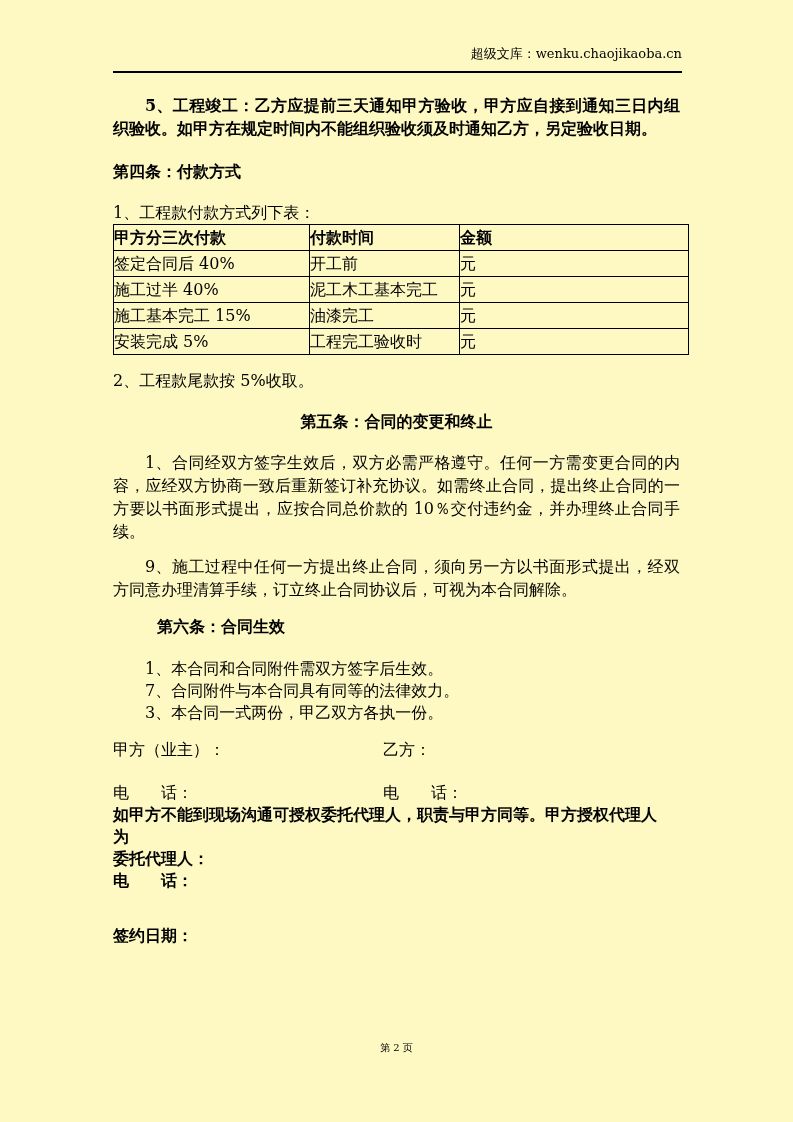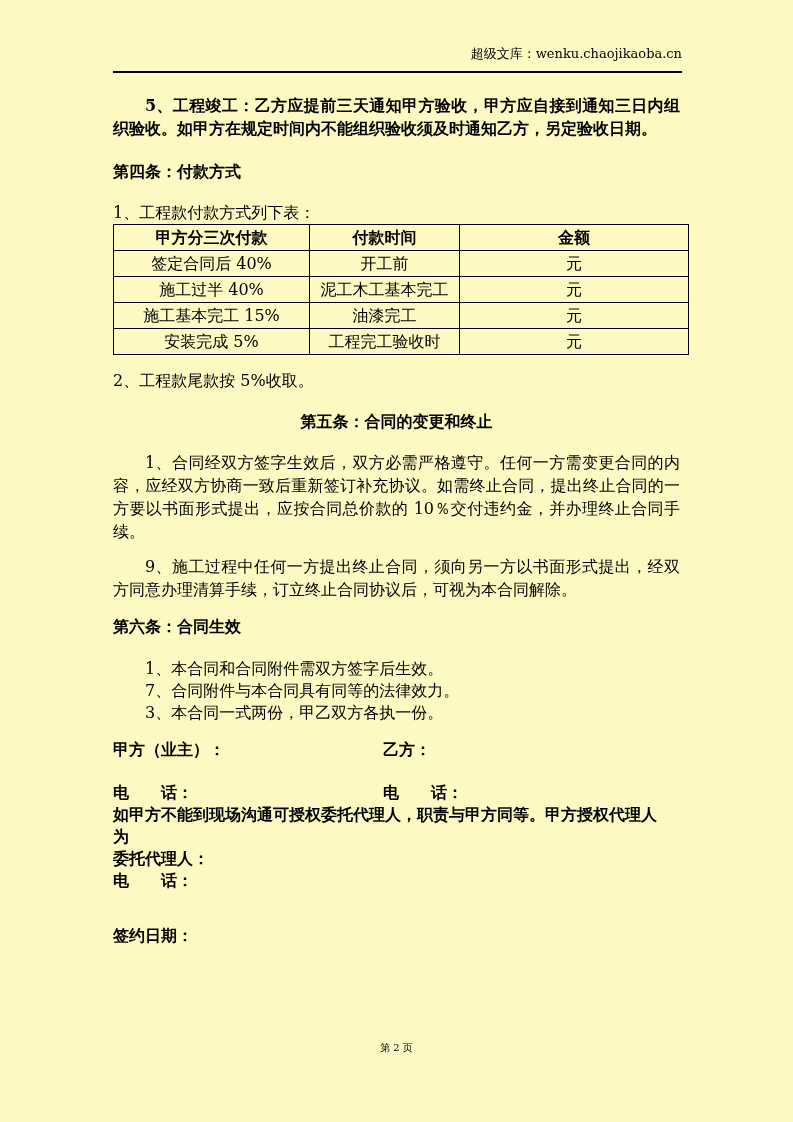--- a/index.html
+++ b/index.html
@@ -25,34 +25,34 @@
   .heading { font-weight:bold; line-height:23px; }
 
   .h-clause4 { margin-top:20px; }
   .p-listintro { margin-top:18px; }
 
   table.payment {
     width:575px; margin-top:0px; border-collapse:collapse; table-layout:fixed;
   }
   table.payment th, table.payment td {
     border:1.5px solid #000; height:25px; line-height:25px;
-    text-align:center; font-size:16px; padding:0; font-weight:normal;
+    text-align:left; font-size:16px; padding:0; font-weight:normal;
   }
   table.payment th { font-weight:bold; }
 
   .p-tail1 { margin-top:14px; }
   .p-tail2 { margin-top:13px; }
   .h-clause5 { margin-top:18px;text-align:center; }
   .p-c5-1 { margin-top:18px; }
   .p-c5-2 { margin-top:12px; }
-  .h-clause6 { margin-top:14px; }
+  .h-clause6 { margin-top:14px;margin-left:44px; }
   .c6-group { margin-top:20px; }
   .c6-group .para { line-height:22px; text-indent:2em; }
 
-  .sig-row { display:flex; font-weight:bold; line-height:23px; }
+  .sig-row { display:flex; font-weight:normal; line-height:23px; }
   .sig-col-a { width:270px; }
   .row-party { margin-top:14px; }
   .row-phone { margin-top:20px; }
   .note-line { font-weight:bold; line-height:22px; text-align:justify; }
   .row-signdate { margin-top:32px; font-weight:bold; line-height:23px; }
 
   .footer {
     position:absolute; top:1040px; left:0; width:793px;
     text-align:center; font-size:10px; line-height:16px;
   }

